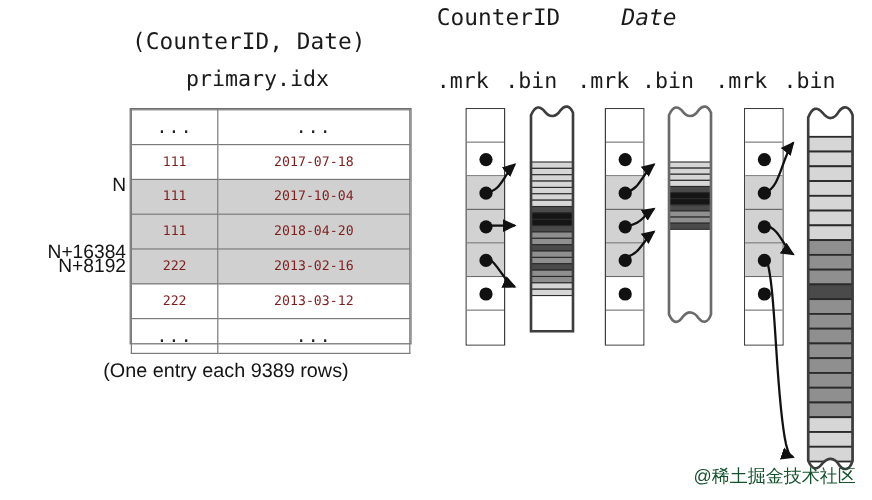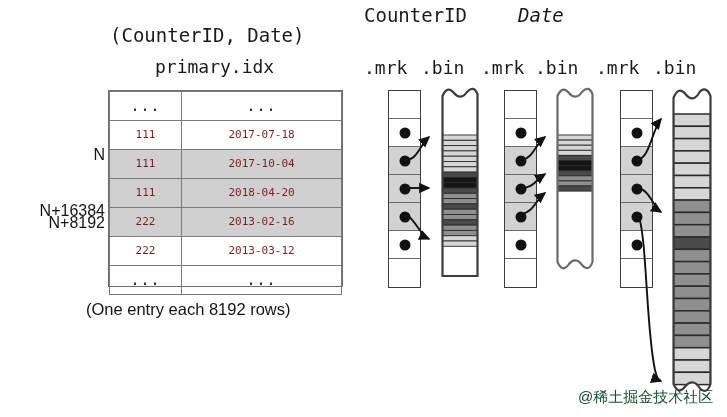--- a/index.html
+++ b/index.html
@@ -170,21 +170,21 @@
             <td class="c2">2013-03-12</td>
           </tr>
           <tr>
             <td class="c1 ell">...</td>
             <td class="c2 ell">...</td>
           </tr>
         </tbody>
     </table>
   </div>
 
-  <div id="idx-caption">(One entry each 8192 rows)</div>
+  <div id="idx-caption">(One entry each 9389 rows)</div>
 
   <div class="mrk-col" id="mrk-0" style="left:388px; top:90px;">
       <div class="mrk-cell"></div>
       <div class="mrk-cell">
         <span class="dot"></span>
       </div>
       <div class="mrk-cell sel">
         <span class="dot"></span>
       </div>
       <div class="mrk-cell sel">

